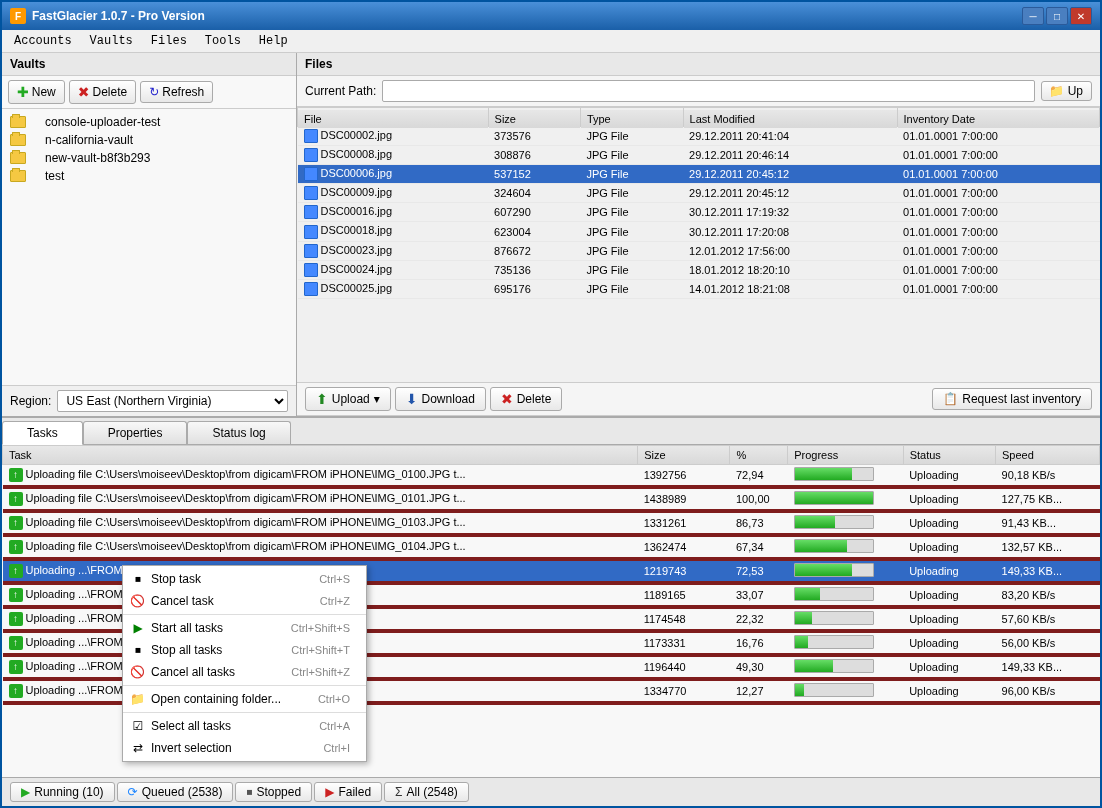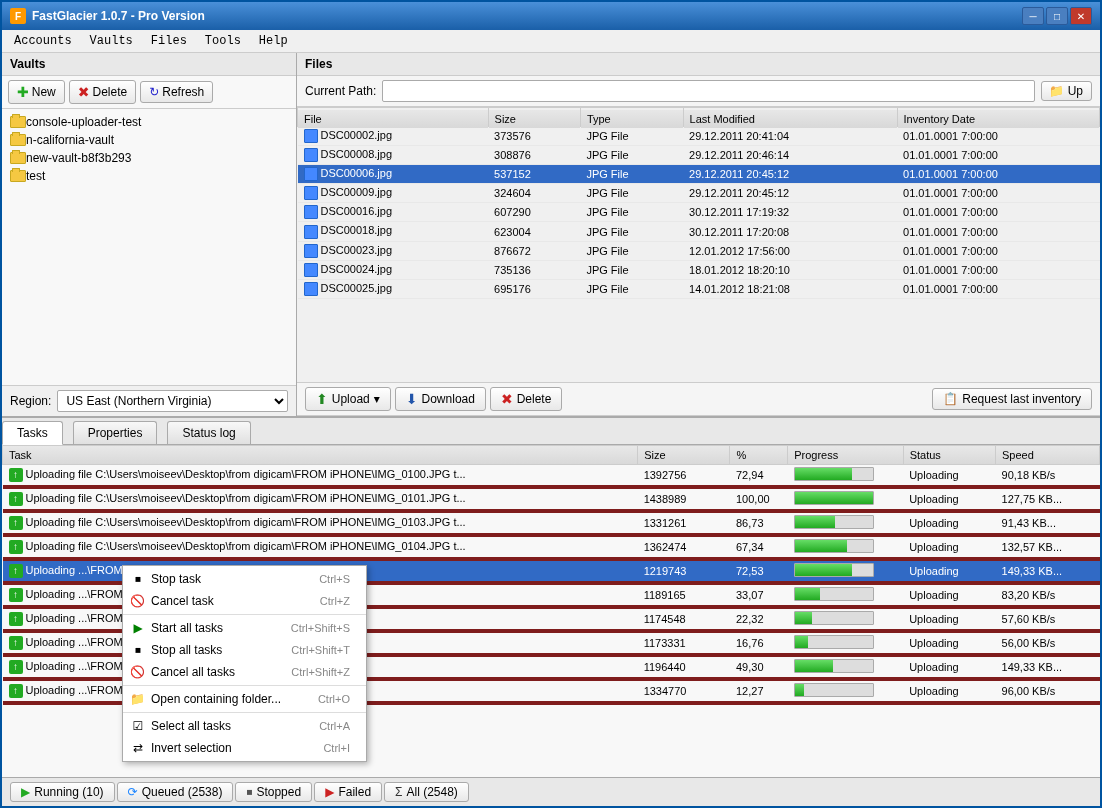--- a/index.html
+++ b/index.html
@@ -21,21 +21,21 @@
     
     .left-panel { width: 295px; display: flex; flex-direction: column; border-right: 1px solid #aaa; background: #f8f8f8; }
     .panel-title { font-weight: bold; padding: 4px 8px; background: #e8e8e8; border-bottom: 1px solid #ccc; }
     .toolbar-row { display: flex; gap: 4px; padding: 4px 6px; border-bottom: 1px solid #ccc; align-items: center; }
     .toolbar-btn { display: flex; align-items: center; gap: 3px; padding: 3px 8px; background: linear-gradient(to bottom, #ffffff, #e8e8e8); border: 1px solid #aaa; border-radius: 3px; cursor: pointer; font-size: 12px; }
     .toolbar-btn .icon-new { color: #22aa22; font-size: 14px; }
     .toolbar-btn .icon-delete { color: #cc2222; font-size: 14px; }
     .toolbar-btn .icon-refresh { color: #2222cc; font-size: 12px; }
     
     .tree-view { flex: 1; overflow-y: auto; padding: 4px; }
-    .tree-item { display: flex; align-items: center; gap: 0; padding: 2px 4px; cursor: pointer; border-radius: 2px; }
+    .tree-item { display: flex; align-items: center; gap: 19px; padding: 2px 4px; cursor: pointer; border-radius: 2px; }
     .folder-icon { width: 16px; height: 12px; background: #f5c842; border-radius: 1px; border: 1px solid #c8a820; display: inline-block; position: relative; }
     .folder-icon::before { content: ''; position: absolute; top: -3px; left: 1px; width: 6px; height: 3px; background: #f5c842; border-radius: 1px 1px 0 0; border: 1px solid #c8a820; border-bottom: none; }
     
     .region-row { padding: 4px 8px; border-top: 1px solid #ccc; display: flex; align-items: center; gap: 6px; background: #f0f0f0; }
     .region-select { flex: 1; padding: 2px 4px; border: 1px solid #aaa; border-radius: 2px; background: white; }
     
     .right-panel { flex: 1; display: flex; flex-direction: column; }
     .files-header { background: #e8e8e8; border-bottom: 1px solid #ccc; padding: 4px 8px; font-weight: bold; }
     .path-row { display: flex; align-items: center; gap: 6px; padding: 4px 8px; border-bottom: 1px solid #ccc; background: #f5f5f5; }
     .path-label { font-size: 12px; }
@@ -54,21 +54,21 @@
     .file-toolbar-btn { display: flex; align-items: center; gap: 4px; padding: 3px 10px; background: linear-gradient(to bottom, #fff, #e8e8e8); border: 1px solid #aaa; border-radius: 3px; cursor: pointer; }
     .btn-icon-upload { color: #228822; font-size: 14px; }
     .btn-icon-download { color: #2255aa; font-size: 14px; }
     .btn-icon-delete { color: #cc2222; font-size: 14px; }
     .spacer { flex: 1; }
     .inventory-btn { display: flex; align-items: center; gap: 4px; padding: 3px 10px; background: linear-gradient(to bottom, #fff, #e8e8e8); border: 1px solid #aaa; border-radius: 3px; cursor: pointer; }
     
     .bottom-section { height: 390px; border-top: 2px solid #aaa; display: flex; flex-direction: column; background: #f8f8f8; }
     
     .tabs-row { display: flex; border-bottom: 1px solid #aaa; background: #e8e8e8; padding-top: 3px; }
-    .tab { padding: 4px 14px; border: 1px solid #aaa; border-bottom: none; border-radius: 3px 3px 0 0; cursor: pointer; background: linear-gradient(to bottom, #f8f8f8, #e0e0e0); margin-right: 10px; }
+    .tab { padding: 4px 24px; border: 1px solid #aaa; border-bottom: none; border-radius: 3px 3px 0 0; cursor: pointer; background: linear-gradient(to bottom, #f8f8f8, #e0e0e0); margin-right: 0; }
     .tab.active { background: white; border-bottom: 1px solid white; margin-bottom: -1px; z-index: 1; }
     
     .tasks-table-container { flex: 1; overflow-y: auto; position: relative; }
     .tasks-table { width: 100%; border-collapse: collapse; }
     .tasks-table thead { background: linear-gradient(to bottom, #e8e8e8, #d8d8d8); position: sticky; top: 0; z-index: 2; }
     .tasks-table th { border: 1px solid #ccc; padding: 3px 6px; text-align: left; font-weight: normal; font-size: 11px; }
     .tasks-table td { border-bottom: 4px solid #7f1d1d; padding: 2px 6px; font-size: 11px; overflow: hidden; text-overflow: ellipsis; white-space: nowrap; }
     .tasks-table tr.selected-row { background: #316ac5; color: white; }
     
     .progress-bar-bg { width: 80px; height: 14px; background: #ddd; border: 1px solid #aaa; border-radius: 1px; display: inline-block; position: relative; overflow: hidden; }

